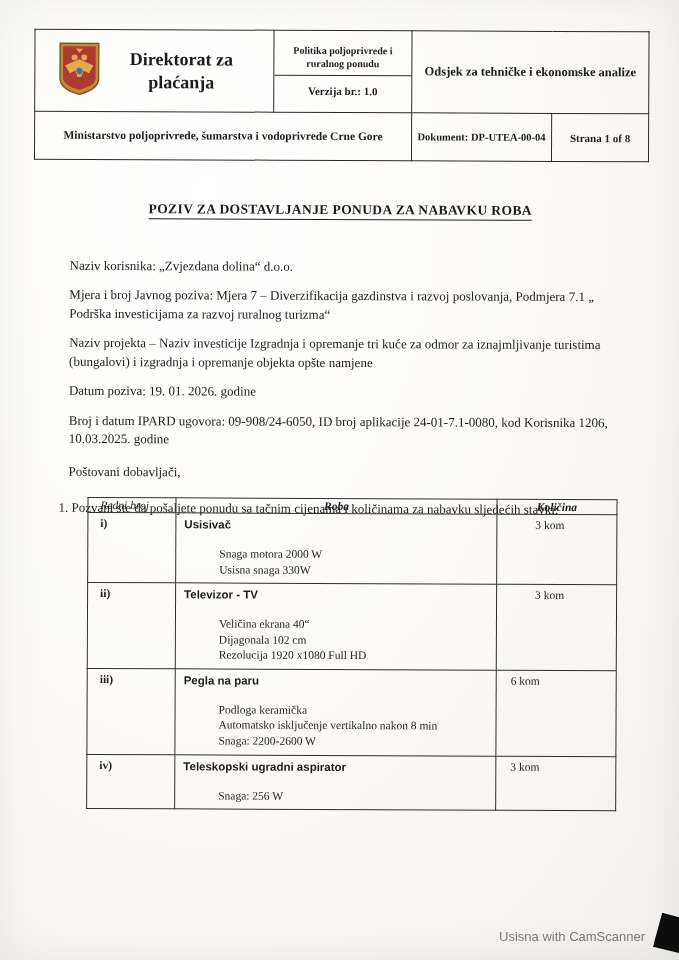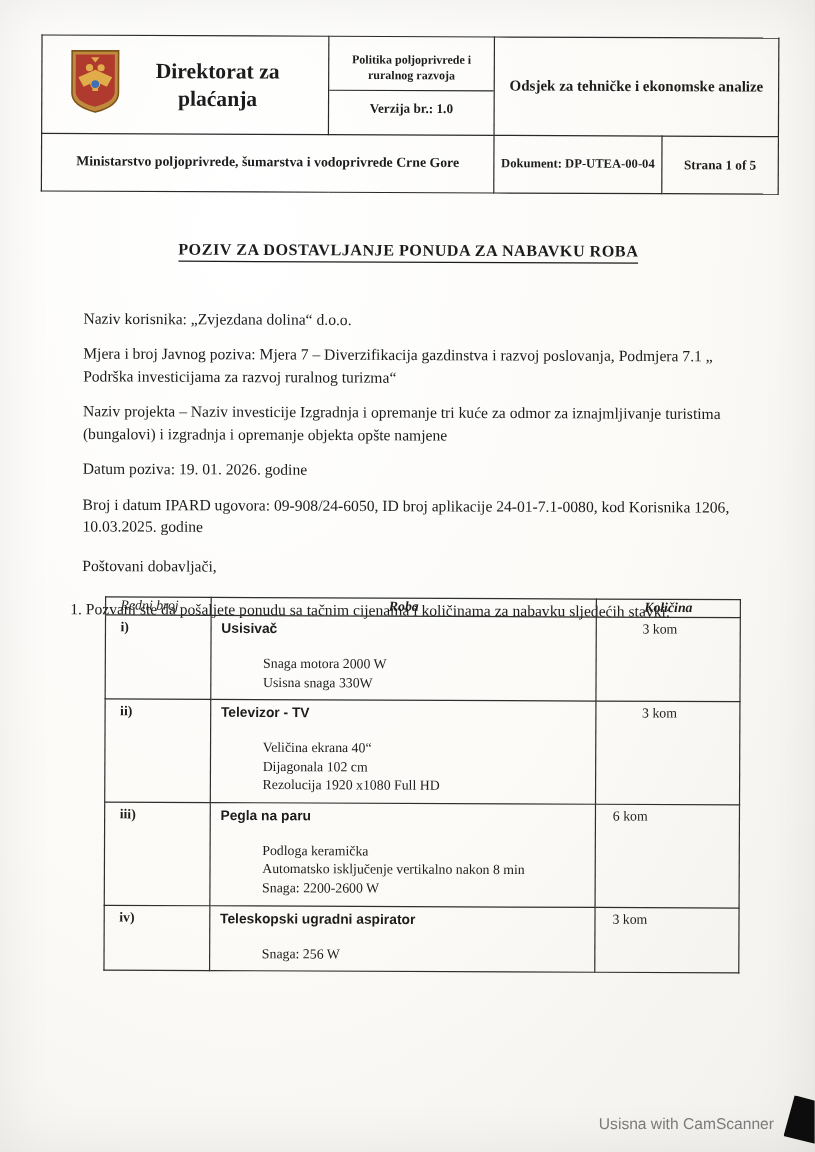--- a/index.html
+++ b/index.html
@@ -101,36 +101,36 @@
                 <circle cx="30.5" cy="18" r="3.4" fill="#e0ad4a"></circle>
                 <path d="M25,20 L9,27 L14,36 L25,31 L36,36 L41,27 Z" fill="#e0ad4a"></path>
                 <rect x="22.3" y="28" width="5.4" height="12" fill="#e0ad4a"></rect>
                 <circle cx="25" cy="33.5" r="4.2" fill="#3f6fb5" stroke="#e0ad4a" stroke-width="1"></circle>
               </svg>
             </span>
             <span class="org-title">Direktorat za plaćanja</span>
           </div>
         </td>
         <td class="hcell-policy">
-          <div class="policy-top">Politika poljoprivrede i ruralnog razvoja</div>
+          <div class="policy-top">Politika poljoprivrede i ruralnog ponudu</div>
           <div class="policy-bottom">Verzija br.: 1.0</div>
         </td>
         <td class="hcell-dept" colspan="2">
           <span>Odsjek za tehničke i ekonomske analize</span>
         </td>
       </tr>
       <tr>
         <td class="hcell-ministry" colspan="2">
           <span>Ministarstvo poljoprivrede, šumarstva i vodoprivrede Crne Gore</span>
         </td>
         <td class="hcell-doc">
           <span>Dokument: DP-UTEA-00-04</span>
         </td>
         <td class="hcell-page">
-          <span>Strana 1 of 5</span>
+          <span>Strana 1 of 8</span>
         </td>
       </tr>
     </tbody>
       </table>
 
     <div class="doc-title">
       <span>POZIV ZA DOSTAVLJANJE PONUDA ZA NABAVKU ROBA</span>
     </div>
 
     <div class="body-text">

